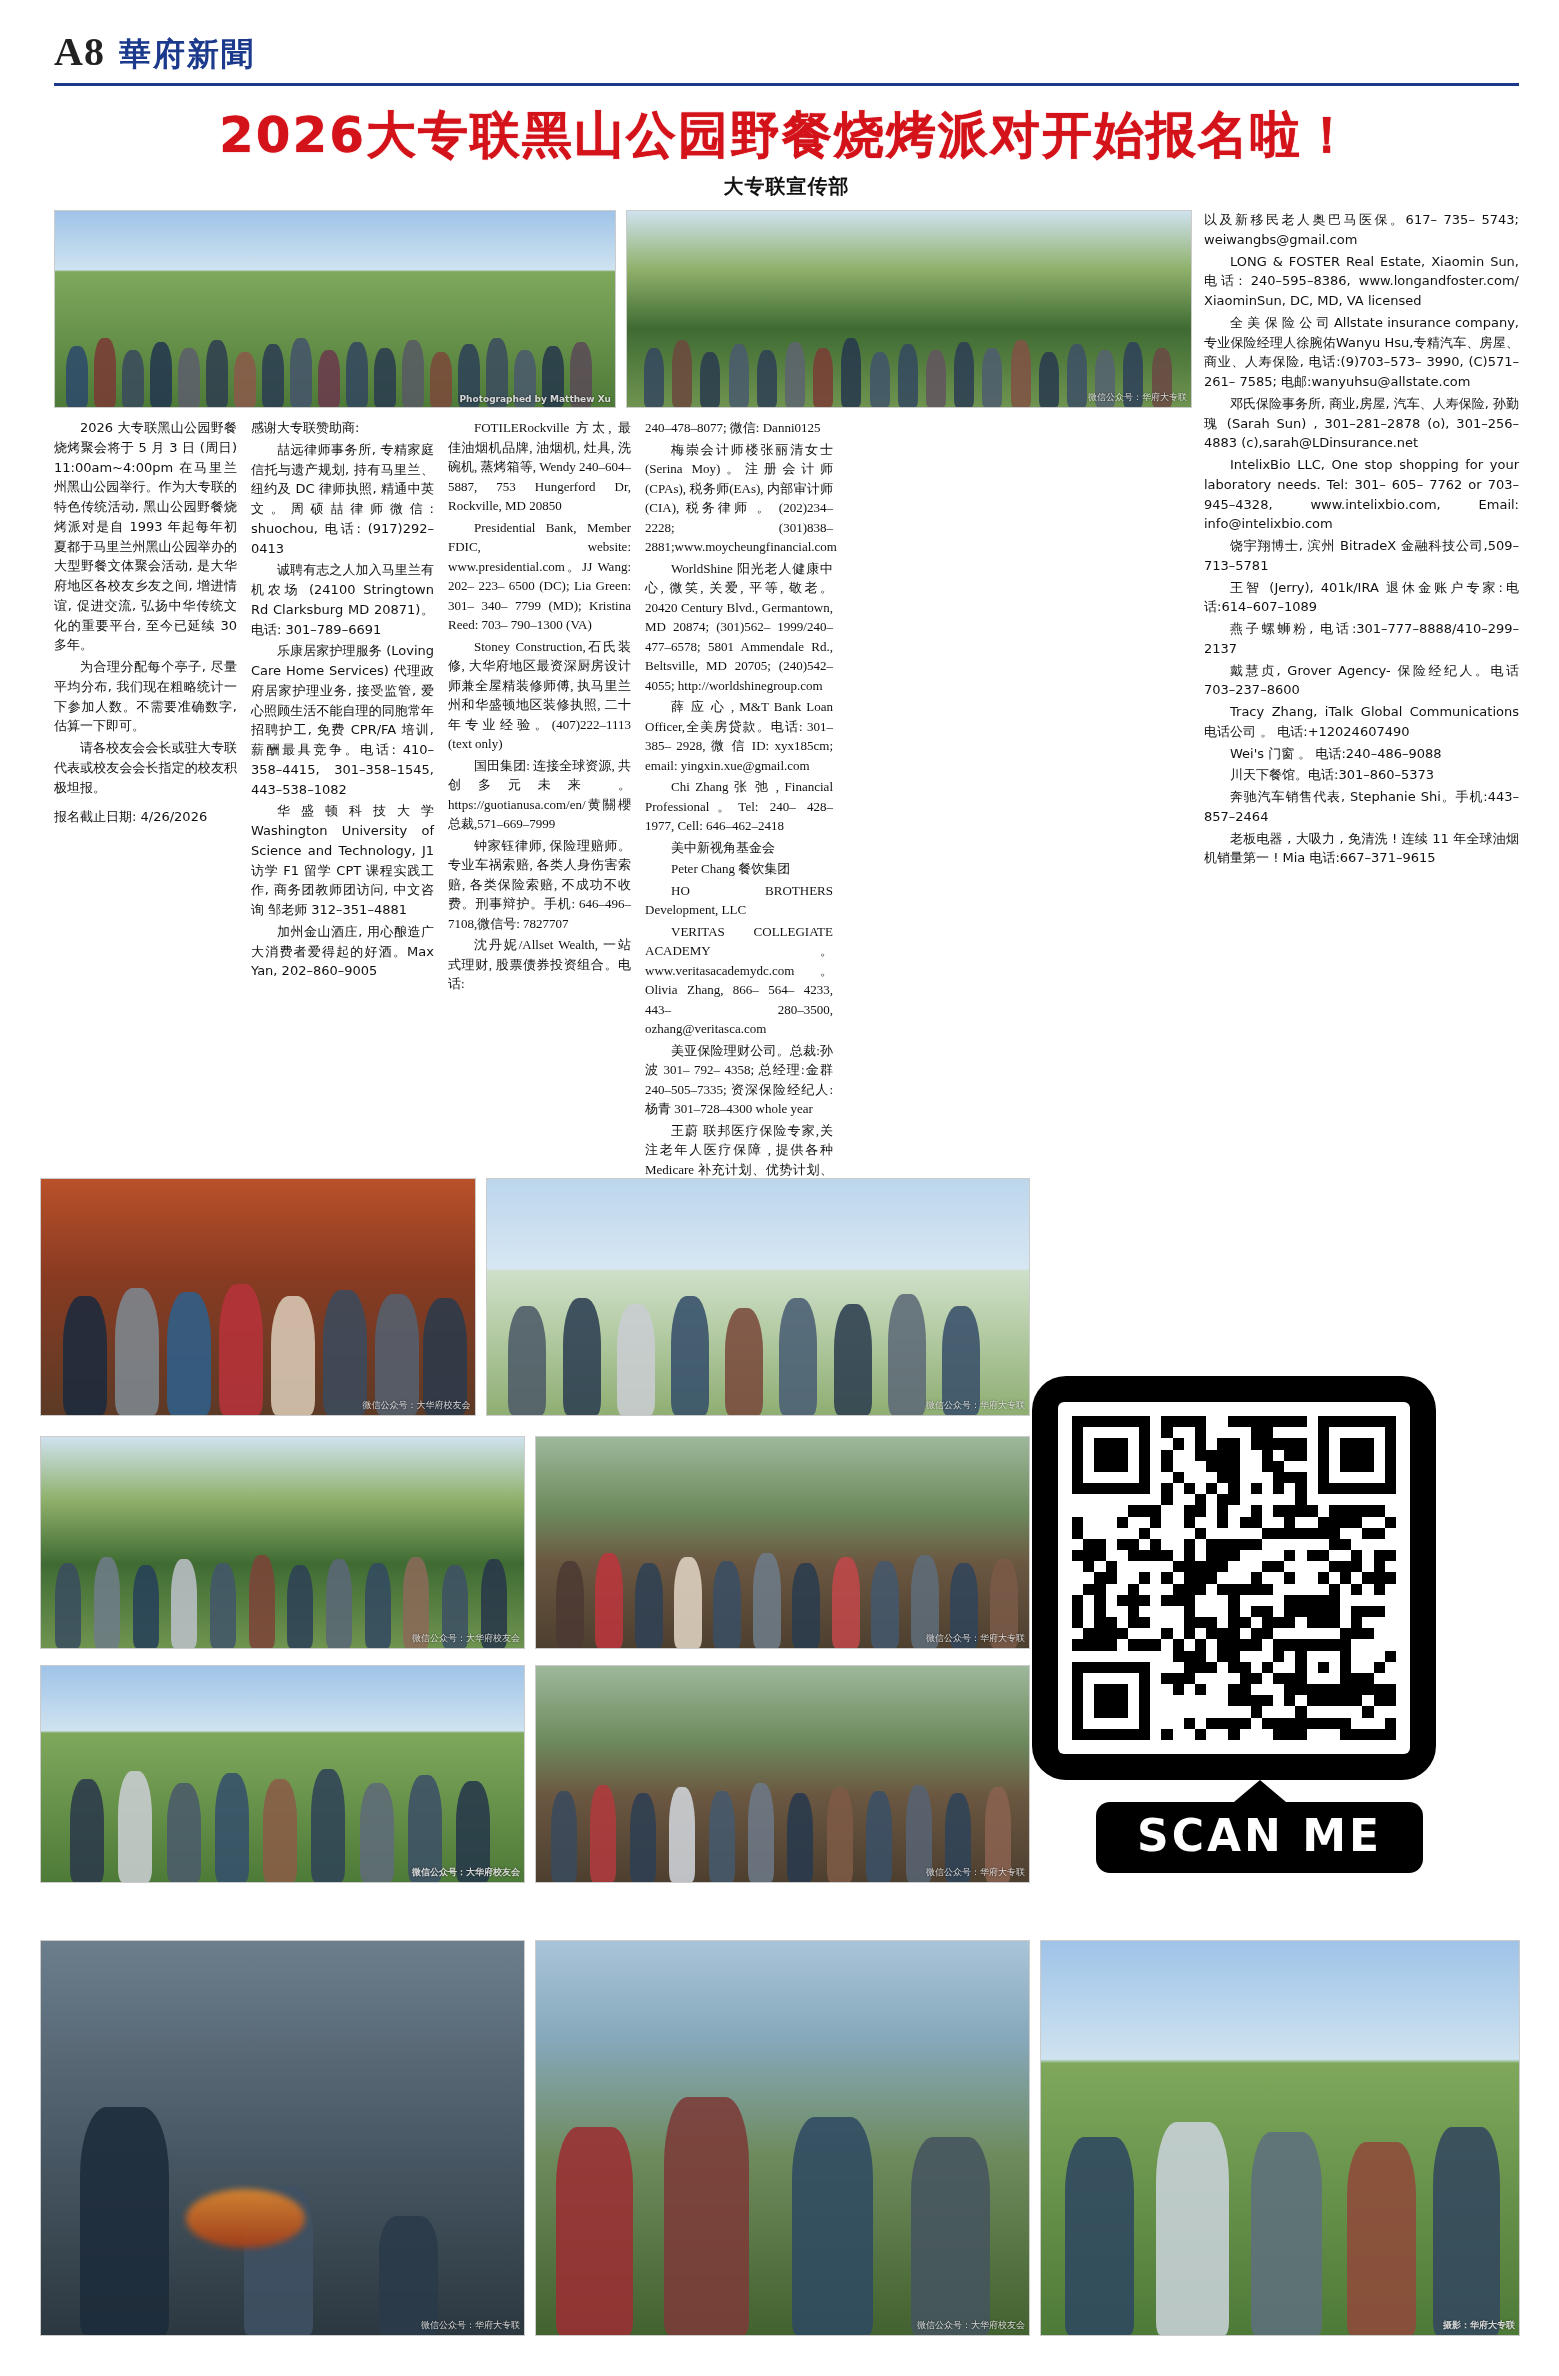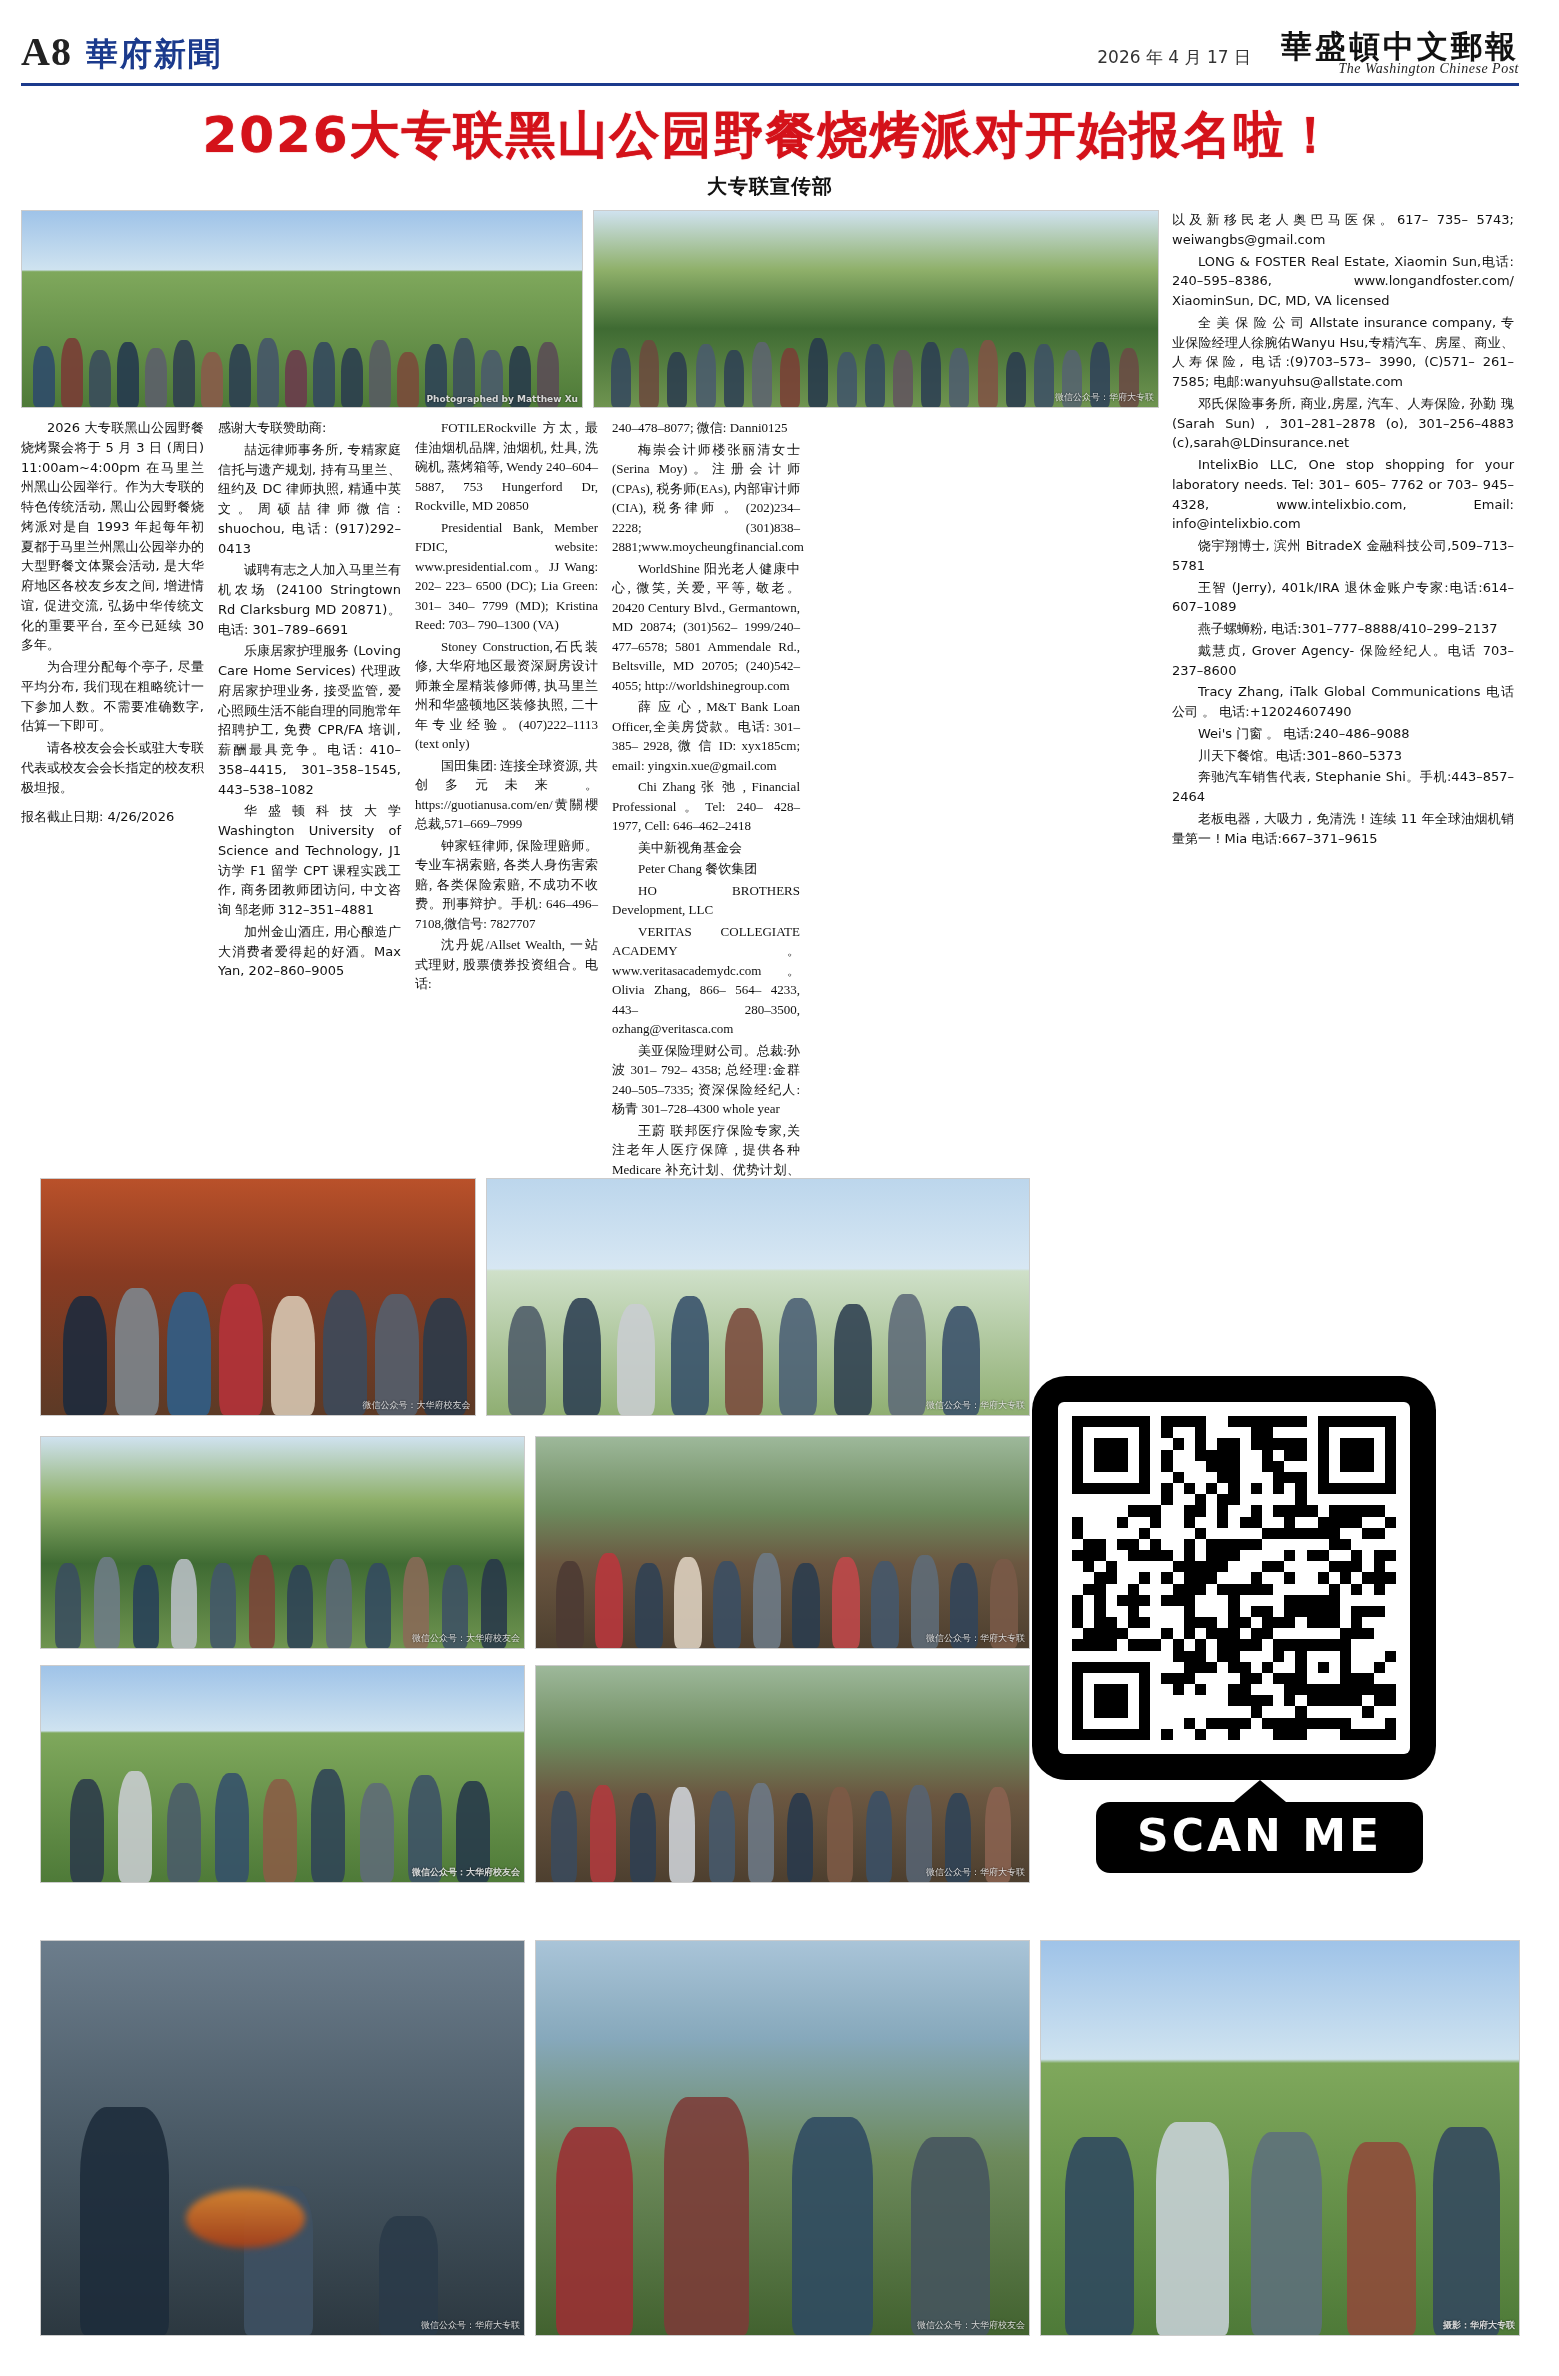--- a/index.html
+++ b/index.html
@@ -6,21 +6,21 @@
   body{
     width:1559px;height:2376px;
     background:#ffffff;
     font-family:"Liberation Serif", serif;
     color:#111;
     position:relative;
     overflow:hidden;
   }
   .page{
     position:absolute;inset:0;
-    padding:28px 40px 0 21px;
+    padding:28px 40px 0 54px;
     box-sizing:border-box;
   }
 
   
   .masthead{
     display:flex;align-items:flex-end;justify-content:space-between;
     border-bottom:3px solid #1b3a8c;
     padding-bottom:6px;
   }
   .mast-left{display:flex;align-items:baseline;gap:14px;}
@@ -126,27 +126,20 @@
 </style>
 </head>
 <body>
 
 <div class="page">
 
   <div class="masthead">
     <div class="mast-left">
       <div class="page-no">A8</div>
       <div class="section-name">華府新聞</div>
-    </div>
-    <div class="mast-right">
-      <div class="issue-date">2026 年 4 月 17 日</div>
-      <div class="paper-brand">
-        <div class="paper-cn">華盛頓中文郵報</div>
-        <div class="paper-en">The Washington Chinese Post</div>
-      </div>
     </div>
   </div>
 
   <div class="headline">2026大专联黑山公园野餐烧烤派对开始报名啦！</div>
   <div class="byline">大专联宣传部</div>
 
   <div class="body-wrap">
 
     <div class="col-left">
 

